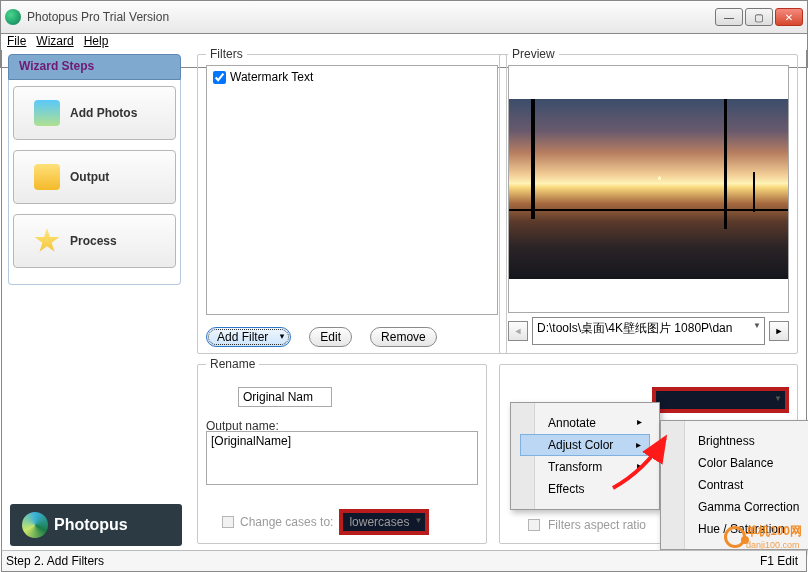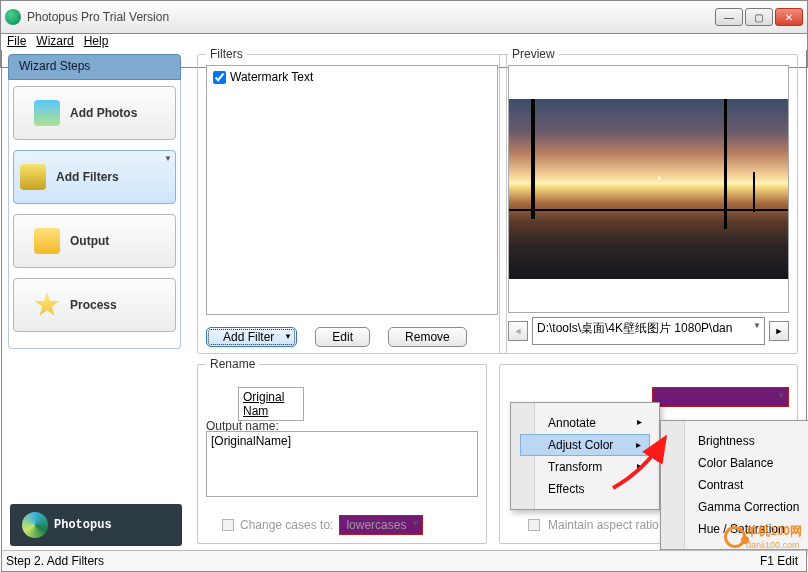--- a/index.html
+++ b/index.html
@@ -16,40 +16,40 @@
 
 .menubar { height: 34px; border: 1px solid #888; border-top: none; display: flex; align-items: flex-start; padding: 0 6px; gap: 10px; }
 .menubar span { text-decoration: underline; text-decoration-color: transparent; }
 .menubar .ul { text-decoration: underline; }
 
 
 .client { position: absolute; top: 50px; left: 1px; right: 1px; bottom: 22px; border-left:1px solid #888; border-right:1px solid #888; display:flex; }
 
 
 .sidebar { width: 185px; padding: 4px 6px 6px 6px; }
-.sidebar-hdr { background:#7fa9ce; color:#0f172a; padding:4px 10px 6px 10px; border-radius:4px 4px 0 0; font-weight:normal; border:1px solid #5c88b2;}
+.sidebar-hdr { background:#7fa9ce; color:#701a75; padding:4px 10px 6px 10px; border-radius:4px 4px 0 0; font-weight:bold; border:1px solid #5c88b2;}
 .sidebar-box { border:1px solid #b5c9df; border-top:none; border-radius:0 0 4px 4px; padding:6px 4px 6px 4px; background:#fff;}
 .wbtn { height:54px; border:1px solid #b7b7b7; border-radius:4px; background:linear-gradient(#fdfdfd,#ececec); display:flex; align-items:center; padding-left:20px; margin-bottom:10px; font-weight:bold; color:#333;}
 .wbtn.sel { border:1px solid #7fb4e3; background:linear-gradient(#e9f3fc,#cfe6fa);}
 .wbtn .wic { width:26px; height:26px; margin-right:10px; border-radius:4px; }
 .ic-photo{background:linear-gradient(#5ac8fa,#b0e090);} .ic-wand{background:linear-gradient(#f7e36b,#c7a322);} .ic-folder{background:linear-gradient(#ffe07a,#f3b92a);} .ic-star{background:linear-gradient(#ffe77a,#f2c33b); clip-path:polygon(50% 0,61% 35%,98% 35%,68% 57%,79% 91%,50% 70%,21% 91%,32% 57%,2% 35%,39% 35%);}
 .brand { position:absolute; left:8px; bottom:4px; display:flex; align-items:center; gap:6px; color:#fff; background:#2c3a44; padding:8px 12px; border-radius:3px; width:172px; }
-.brand .blogo{width:26px;height:26px;border-radius:50%;background:conic-gradient(#3cb2d9,#1a7d47,#c9e66a,#3cb2d9);} .brand span{font-size:12px;font-weight:bold;font-family:Liberation Mono, monospace;}
+.brand .blogo{width:26px;height:26px;border-radius:50%;background:conic-gradient(#3cb2d9,#1a7d47,#c9e66a,#3cb2d9);} .brand span{font-size:16px;font-weight:bold;}
 
 
 .rcol { flex:1; position:relative; }
 .group { position:absolute; border:1px solid #c9c9c9; border-radius:2px; }
 .group > .lbl { position:absolute; top:-8px; left:8px; background:#fff; padding:0 4px; color:#333; }
 
 
 .g-filters { left:10px; top:4px; width:310px; height:300px; }
 .filterlist { position:absolute; left:8px; top:10px; right:8px; height:250px; border:1px solid #a9a9a9; background:#fff; padding:4px 6px;}
 .filterlist label{display:flex; align-items:center; gap:4px;}
 .btnrow { position:absolute; left:8px; bottom:6px; display:flex; gap:18px; }
-.btn { border:1px solid #8a8a8a; background:linear-gradient(#fdfdfd,#e6e6e6); padding:2px 16px; border-radius:5px;text-align:center; }
+.btn { border:1px solid #8a8a8a; background:linear-gradient(#fdfdfd,#e6e6e6); padding:2px 10px; border-radius:10px;text-align:center; }
 .btn.focus { border:1px solid #2e78c8; outline:1px dotted #333; outline-offset:-3px; background:linear-gradient(#eef6fe,#cfe5fb); padding-right:22px; position:relative;}
 .btn.focus::after{content:"▾"; position:absolute; right:6px; top:3px; font-size:9px;}
 
 
 .g-preview { left:312px; top:4px; right:8px; height:300px; }
 .preview-img { position:absolute; left:8px; top:10px; right:8px; height:248px; border:1px solid #a9a9a9; background:#fff; overflow:hidden; display:flex; align-items:center; justify-content:center;}
 .preview-canvas{ width:100%; height:180px; background:
   linear-gradient(
     to bottom,
     #3b4d6b 0%,
@@ -78,27 +78,27 @@
 .navsq{width:20px;height:20px;border:1px solid #8a8a8a;background:linear-gradient(#fdfdfd,#e6e6e6);display:flex;align-items:center;justify-content:center;font-size:9px;}
 .navsq.dis{color:#aaa;}
 .pathsel{flex:1;border:1px solid #8a8a8a;height:28px;background:#fff;padding:2px 18px 2px 4px;position:relative;overflow:hidden;white-space:nowrap;}
 .pathsel::after{content:"▼";position:absolute;right:3px;top:3px;font-size:8px;color:#555;}
 
 
 .g-rename{ left:10px; top:314px; width:290px; bottom:6px;}
 .fld{border:1px solid #a9a9a9;background:#fff;padding:2px 4px;}
 .txtlbl{color:#333; margin:2px 0 2px 0; display:block;}
 .g-rename .row1{position:absolute;left:40px;top:22px;display:flex;align-items:center;gap:2px;}
-.g-rename .row1 .fld{width:66px;text-decoration:underline;}
+.g-rename .row1 .fld{width:94px;}
 .g-rename .row2{position:absolute;left:8px;top:52px;}
 .g-rename .row3{position:absolute;left:8px;top:66px;right:8px;}
-.g-rename .row3 .fld{width:100%; height:66px;}
+.g-rename .row3 .fld{width:100%; height:54px;}
 .g-rename .row4{position:absolute;left:24px;bottom:8px; display:flex; align-items:center; gap:6px; color:#9b9b9b;}
 .chk{width:12px;height:12px;border:1px solid #b5b5b5;background:#f2f2f2;}
-.sel{border:1px solid #b91c1c;background:#701a75;padding:2px 16px 2px 6px;position:relative;}
+.sel{border:4px solid #b91c1c;background:#0f172a;padding:2px 16px 2px 6px;position:relative;}
 .sel::after{content:"▼";position:absolute;right:3px;top:3px;font-size:8px;color:#555;}
 
 
 .g-size{ left:312px; top:314px; right:8px; bottom:6px; }
 .g-size .emptysel{position:absolute; left:152px; right:8px; top:22px;}
 .g-size .r2{position:absolute; right:10px; top:56px; display:flex; align-items:center; gap:10px; color:#9b9b9b;}
 .g-size .r3{position:absolute; right:10px; top:82px; display:flex; align-items:center; gap:10px; color:#9b9b9b;}
 .g-size .r4{position:absolute; left:28px; right:10px; bottom:8px; display:flex; align-items:center; gap:8px; color:#9b9b9b;}
 .radio{width:11px;height:11px;border:1px solid #bdbdbd;border-radius:50%;}
 .spin{display:flex;}
@@ -148,24 +148,20 @@
 
 <div class="client">
 
   <div class="sidebar">
     <div class="sidebar-hdr">Wizard Steps</div>
     <div class="sidebar-box">
       <div class="wbtn">
           <div class="wic ic-photo"></div>
           <span>Add Photos</span>
         </div>
-      <div class="wbtn sel">
-          <div class="wic ic-wand"></div>
-          <span>Add Filters</span>
-        </div>
       <div class="wbtn">
           <div class="wic ic-folder"></div>
           <span>Output</span>
         </div>
       <div class="wbtn">
           <div class="wic ic-star"></div>
           <span>Process</span>
         </div>
     </div>
     <div class="brand">
@@ -232,21 +228,21 @@
         <div class="spin">
             <div class="fld">480</div>
             <div class="spinbtns">
               <div>▲</div>
               <div>▼</div>
             </div>
           </div>
       </div>
       <div class="r4">
         <div class="chk"></div>
-        <span>Maintain aspect ratio</span>
+        <span>Filters aspect ratio</span>
         <span style="margin-left:auto">DPI:</span>
         <div class="spin">
             <div class="fld">72</div>
             <div class="spinbtns">
               <div>▲</div>
               <div>▼</div>
             </div>
           </div>
       </div>
     </div>

